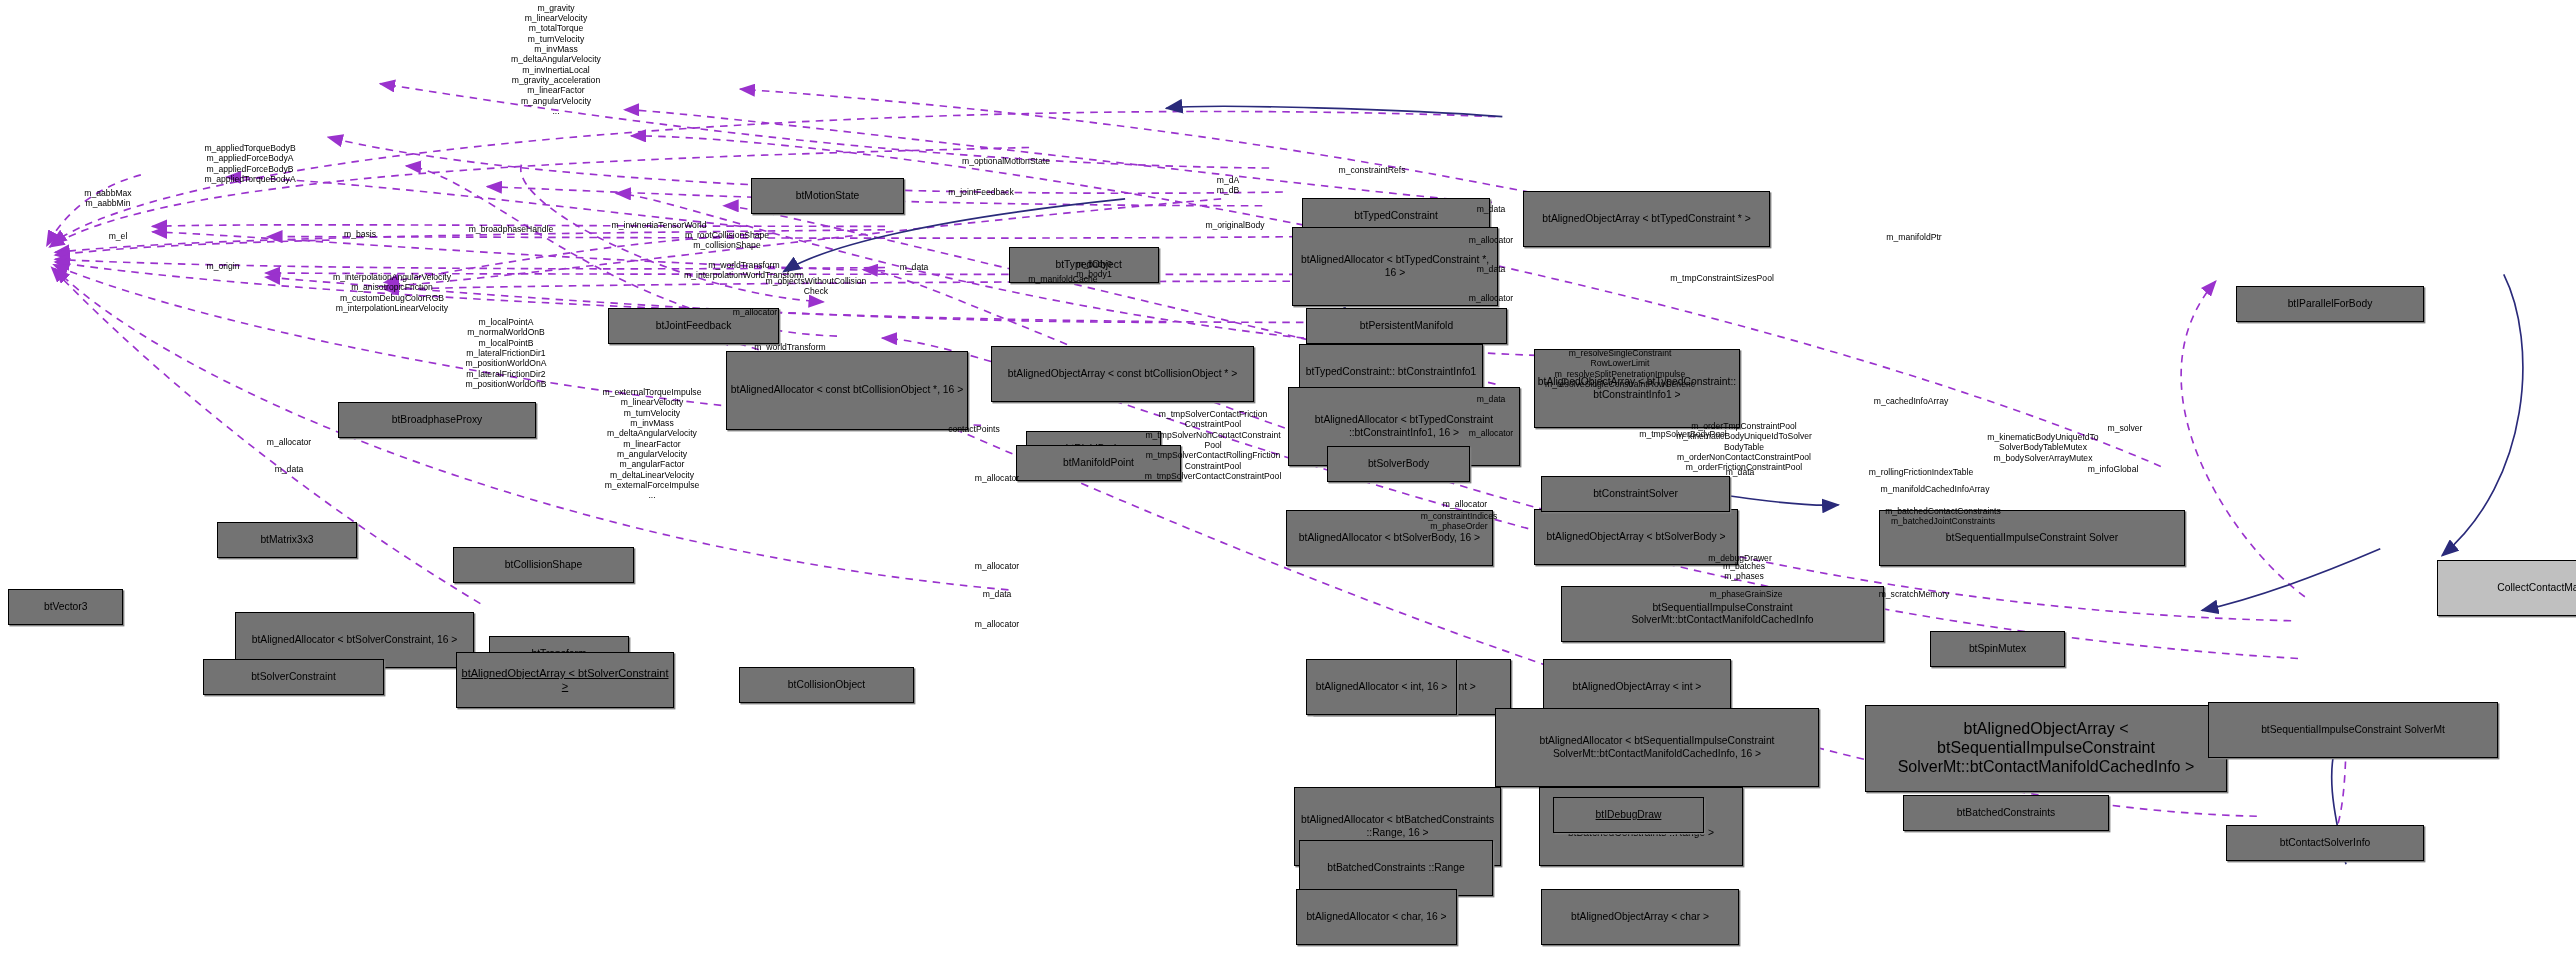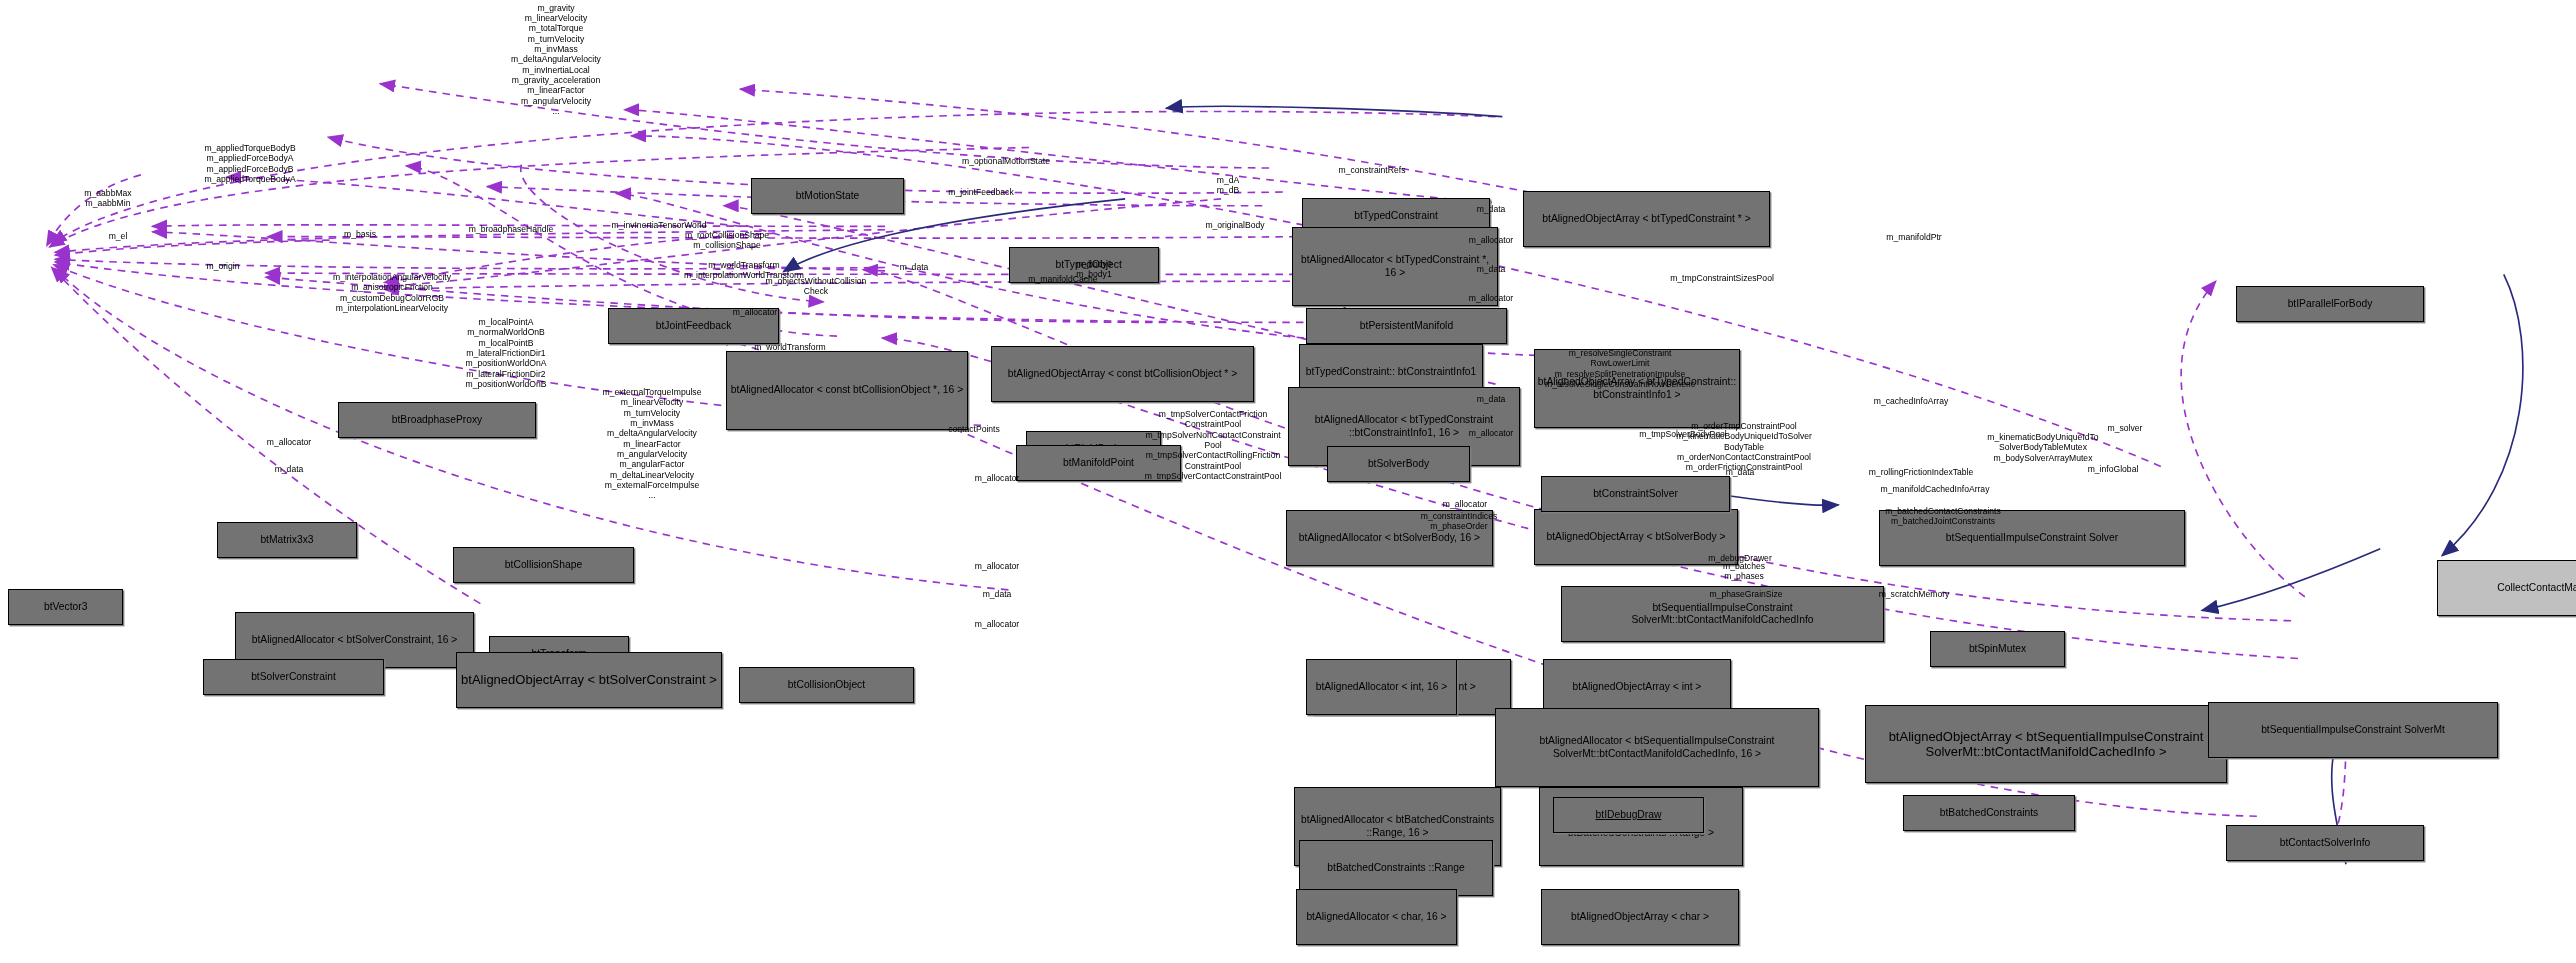--- a/index.html
+++ b/index.html
@@ -135,42 +135,42 @@
     <div class="node" style="left: 1561px; top: 586px; width: 323px; height: 56px; font-size: 10.3px;">btSequentialImpulseConstraint
 SolverMt::btContactManifoldCachedInfo</div>
     <div class="node" style="left: 1930px; top: 631px; width: 135px; height: 36px; font-size: 10.3px;">btSpinMutex</div>
     <div class="node" style="left: 1312px; top: 659px; width: 199px; height: 56px; font-size: 10.3px;">btAlignedObjectArray
 &lt; int &gt;</div>
     <div class="node" style="left: 1543px; top: 659px; width: 188px; height: 56px; font-size: 10.3px;">btAlignedObjectArray
 &lt; int &gt;</div>
     <div class="node" style="left: 1495px; top: 708px; width: 324px; height: 79px; font-size: 10.3px;">btAlignedAllocator
 &lt; btSequentialImpulseConstraint
 SolverMt::btContactManifoldCachedInfo, 16 &gt;</div>
-    <div class="node" style="left: 1865px; top: 705px; width: 362px; height: 78px; font-size: 13px;">btAlignedObjectArray
+    <div class="node" style="left: 1865px; top: 705px; width: 362px; height: 87px; font-size: 16px;">btAlignedObjectArray
 &lt; btSequentialImpulseConstraint
 SolverMt::btContactManifoldCachedInfo &gt;</div>
     <div class="node" style="left: 2208px; top: 662px; width: 290px; height: 56px; font-size: 10.3px; margin-top: 40px;">btSequentialImpulseConstraint
 SolverMt</div>
     <div class="node" style="left: 235px; top: 612px; width: 239px; height: 56px; font-size: 10.3px;">btAlignedAllocator
 &lt; btSolverConstraint, 16 &gt;</div>
     <div class="node" style="left: 203px; top: 659px; width: 181px; height: 36px; font-size: 10.3px;">btSolverConstraint</div>
-    <div class="node" style="left: 456px; top: 652px; width: 266px; height: 56px; font-size: 13px;">btAlignedObjectArray
+    <div class="node" style="left: 456px; top: 652px; width: 218px; height: 56px; font-size: 11px; text-decoration: underline;">btAlignedObjectArray
 &lt; btSolverConstraint &gt;</div>
     <div class="node" style="left: 1306px; top: 659px; width: 151px; height: 56px; font-size: 10.3px;">btAlignedAllocator
 &lt; int, 16 &gt;</div>
     <div class="node" style="left: 1294px; top: 787px; width: 207px; height: 79px; font-size: 10.3px;">btAlignedAllocator
 &lt; btBatchedConstraints
 ::Range, 16 &gt;</div>
     <div class="node" style="left: 1299px; top: 840px; width: 194px; height: 56px; font-size: 10.3px;">btBatchedConstraints
 ::Range</div>
     <div class="node" style="left: 1539px; top: 787px; width: 204px; height: 79px; font-size: 10.3px;">btAlignedObjectArray
 &lt; btBatchedConstraints
 ::Range &gt;</div>
     <div class="node" style="left: 1553px; top: 797px; width: 151px; height: 36px; font-size: 10.3px; text-decoration: underline;">btIDebugDraw</div>
-    <div class="node" style="left: 1903px; top: 795px; width: 172px; height: 36px; font-size: 10.3px;">btBatchedConstraints</div>
+    <div class="node" style="left: 1903px; top: 795px; width: 206px; height: 36px; font-size: 10.3px;">btBatchedConstraints</div>
     <div class="node" style="left: 1296px; top: 889px; width: 161px; height: 56px; font-size: 10.3px;">btAlignedAllocator
 &lt; char, 16 &gt;</div>
     <div class="node" style="left: 1541px; top: 889px; width: 198px; height: 56px; font-size: 10.3px;">btAlignedObjectArray
 &lt; char &gt;</div>
     <div class="node" style="left: 2226px; top: 825px; width: 198px; height: 36px; font-size: 10.3px;">btContactSolverInfo</div>
     <div class="node" style="left: 2236px; top: 286px; width: 188px; height: 36px; font-size: 10.3px;">btIParallelForBody</div>
     <div class="node hl" style="left: 2437px; top: 560px; width: 305px; height: 56px; font-size: 10.3px;">CollectContactManifoldCached
 InfoLoop</div>
     <div class="lbl" style="left: 556px; top: 2.7px;">m_gravity
 m_linearVelocity

